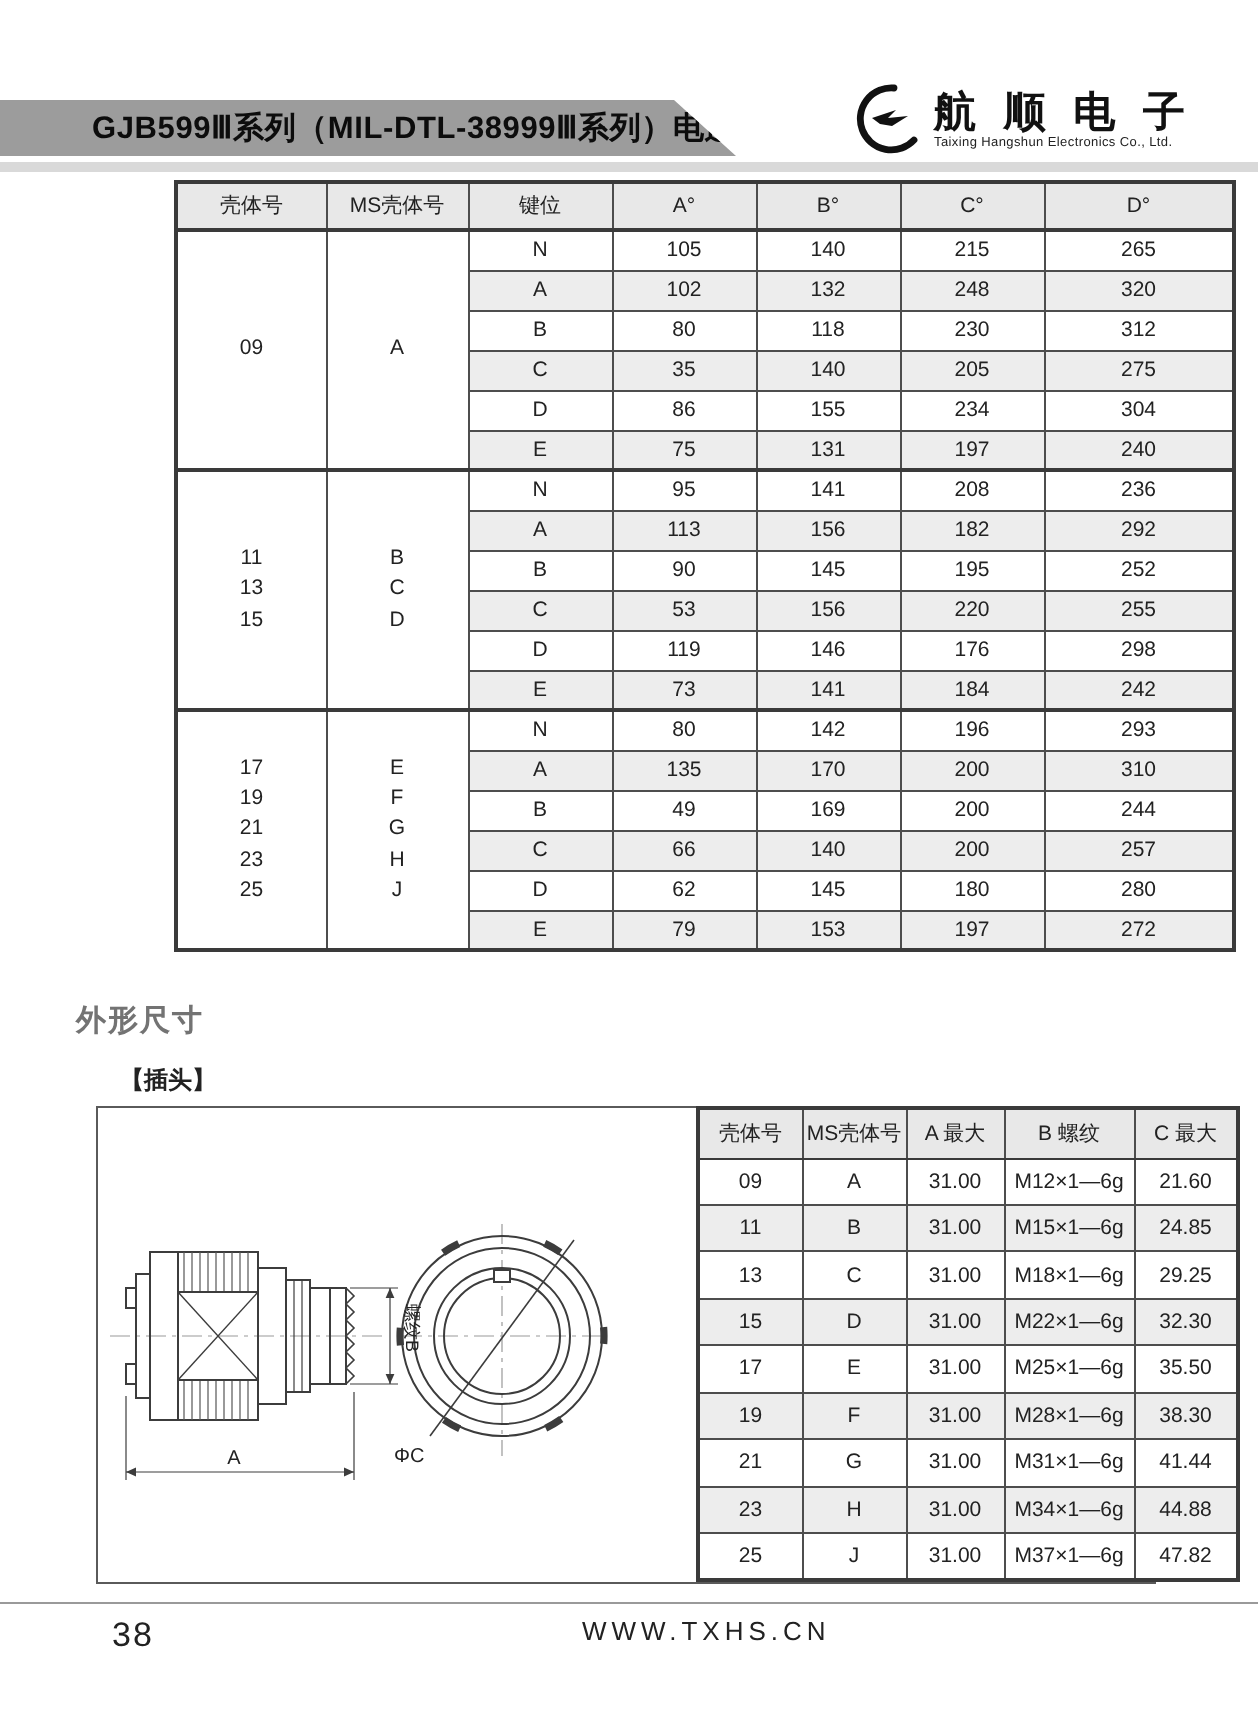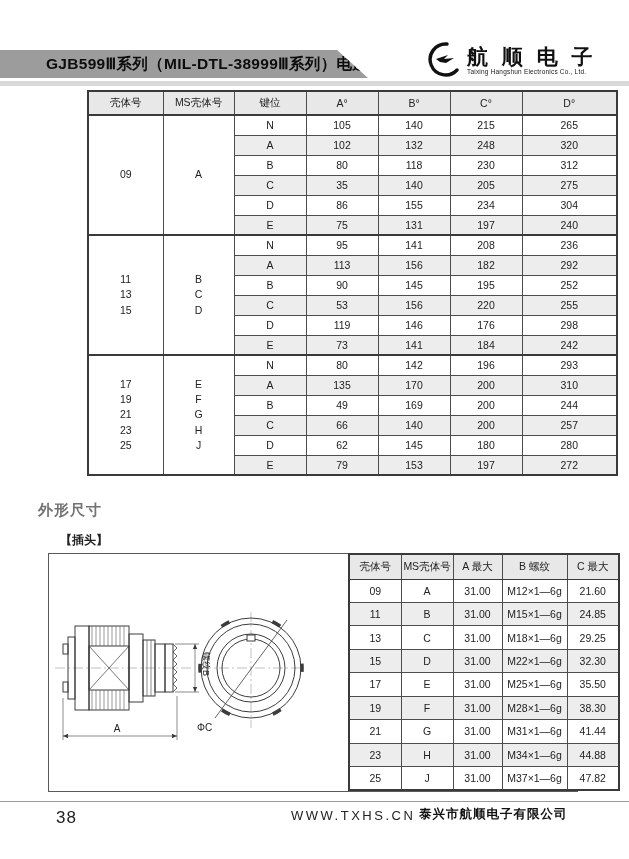--- a/index.html
+++ b/index.html
@@ -406,15 +406,14 @@
           <td>31.00</td>
           <td>M37×1—6g</td>
           <td>47.82</td>
         </tr>
       </tbody>
   </table>
 
   <div class="footer-line"></div>
   <div class="footer-page">38</div>
   <div class="footer-site">WWW.TXHS.CN</div>
-  <div class="footer-company">泰兴市航顺电子有限公司</div>
 
 </div>
 
 </body></html>

